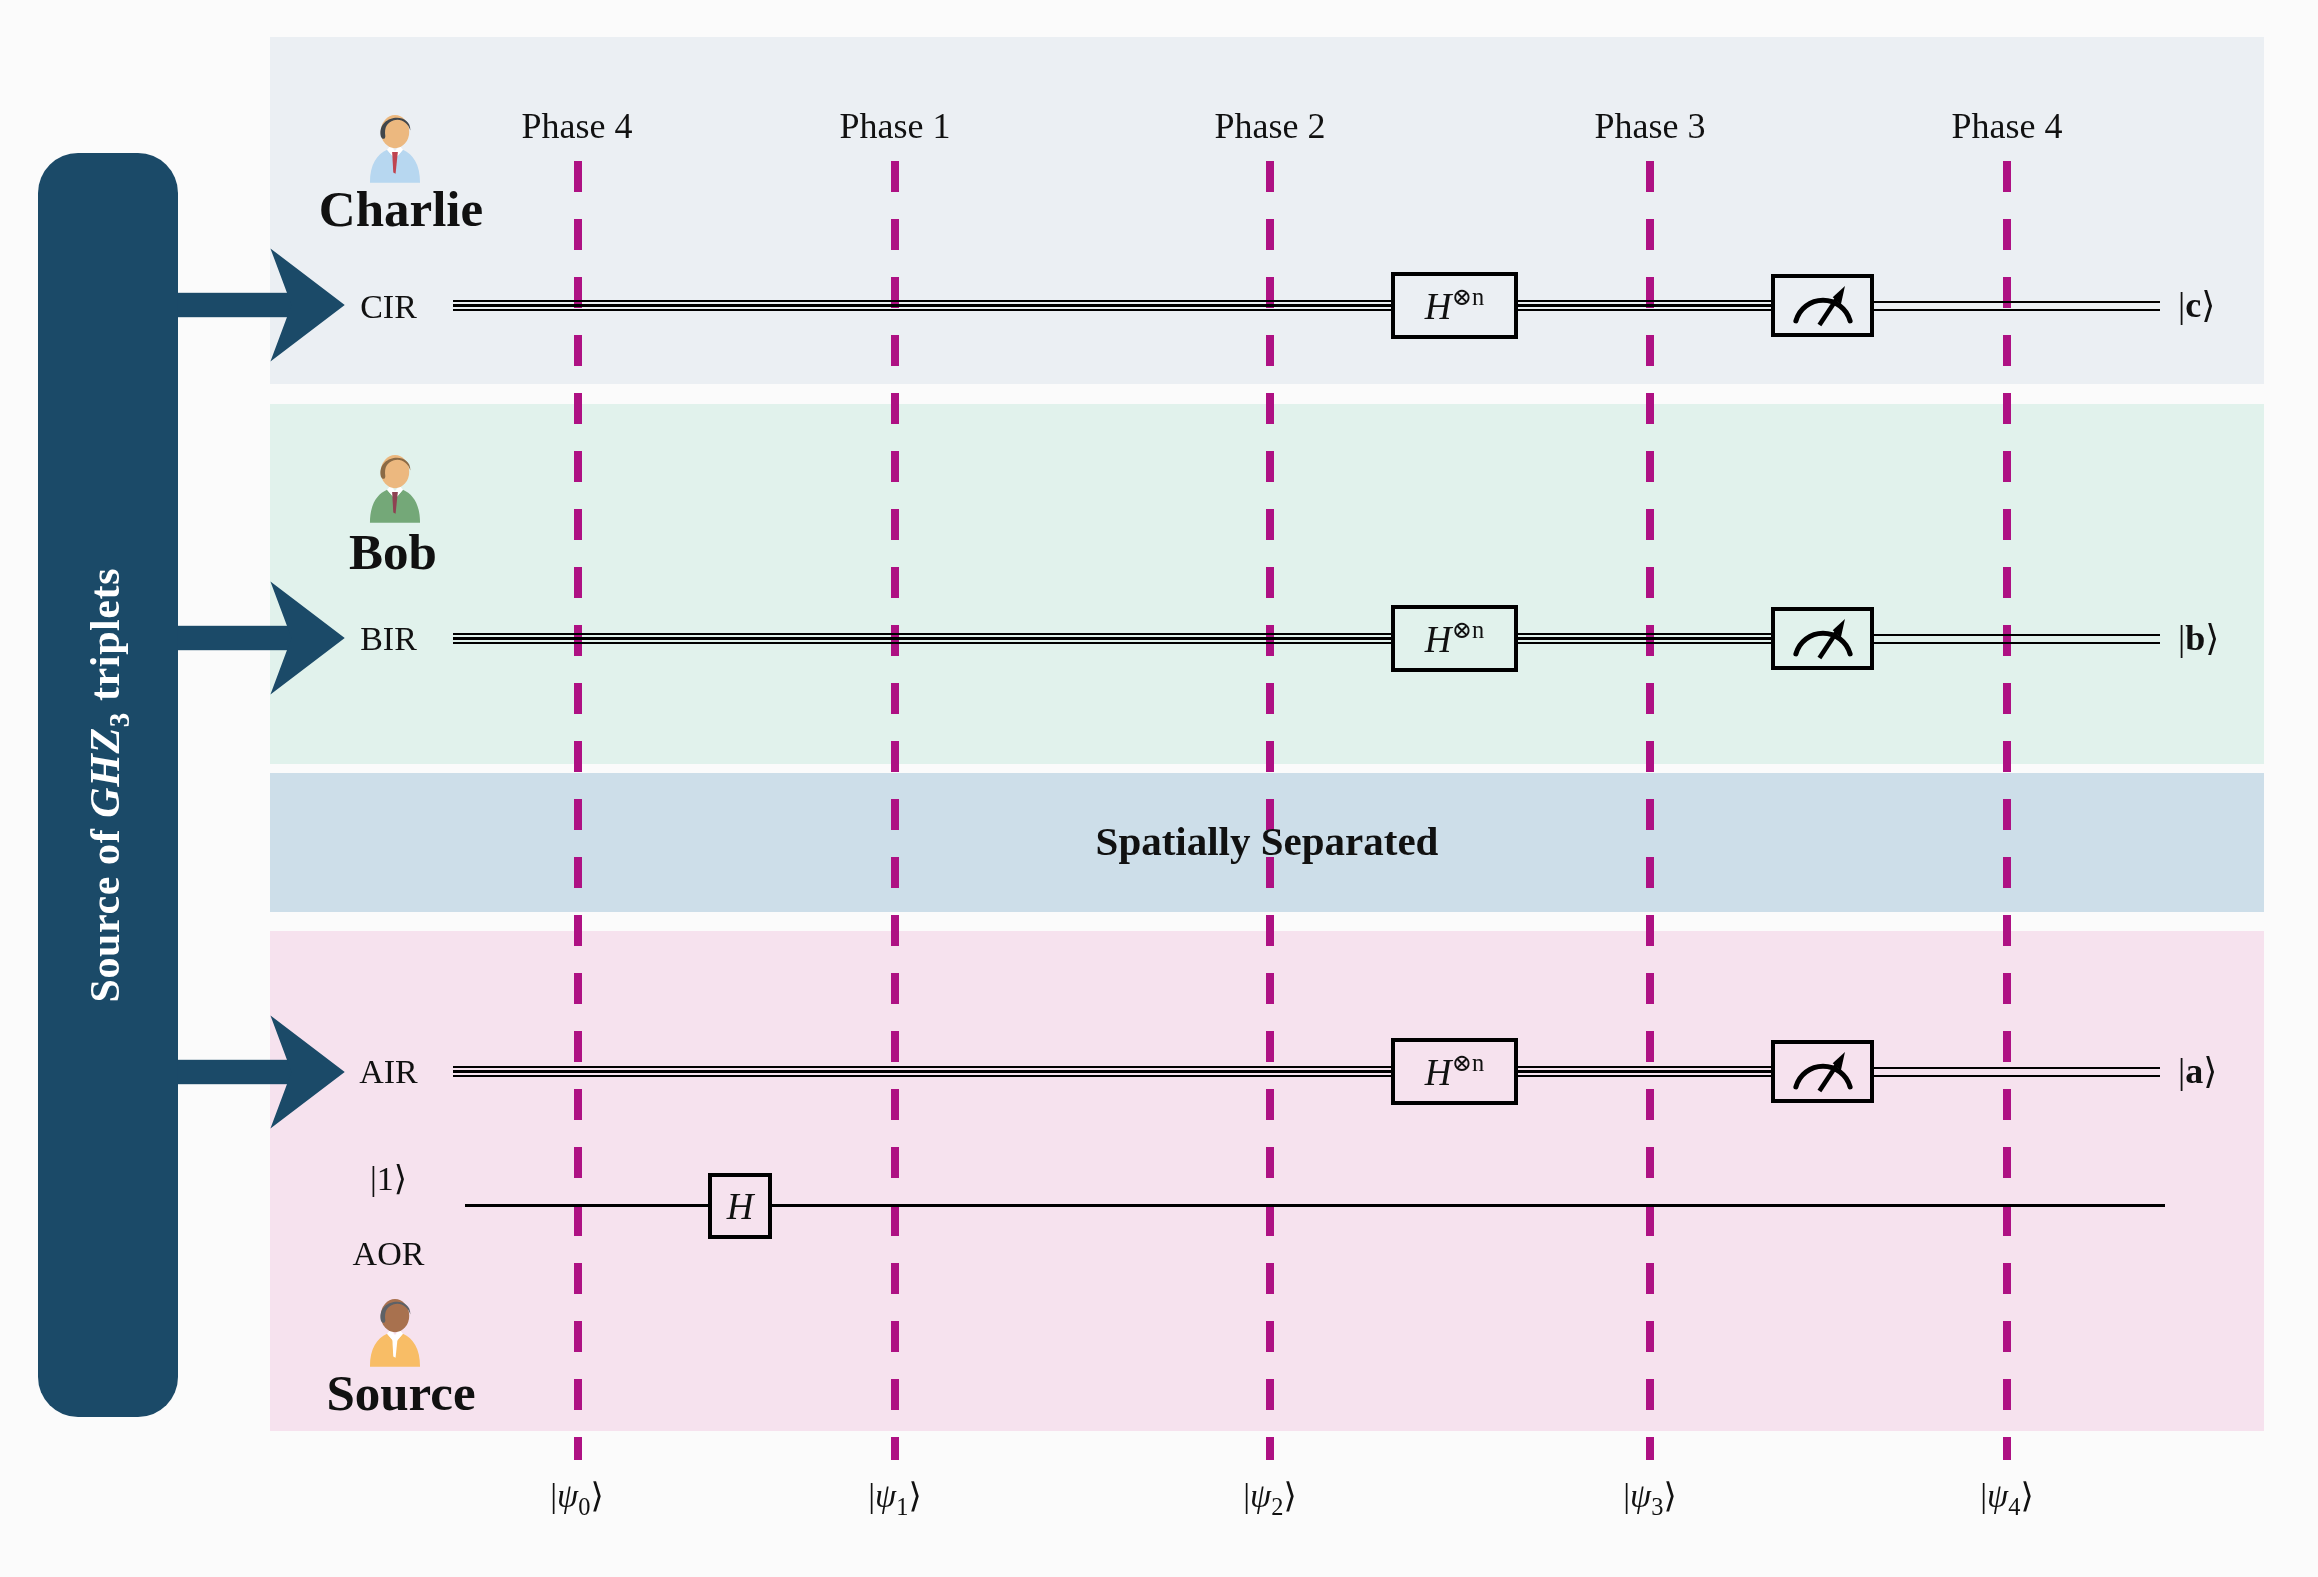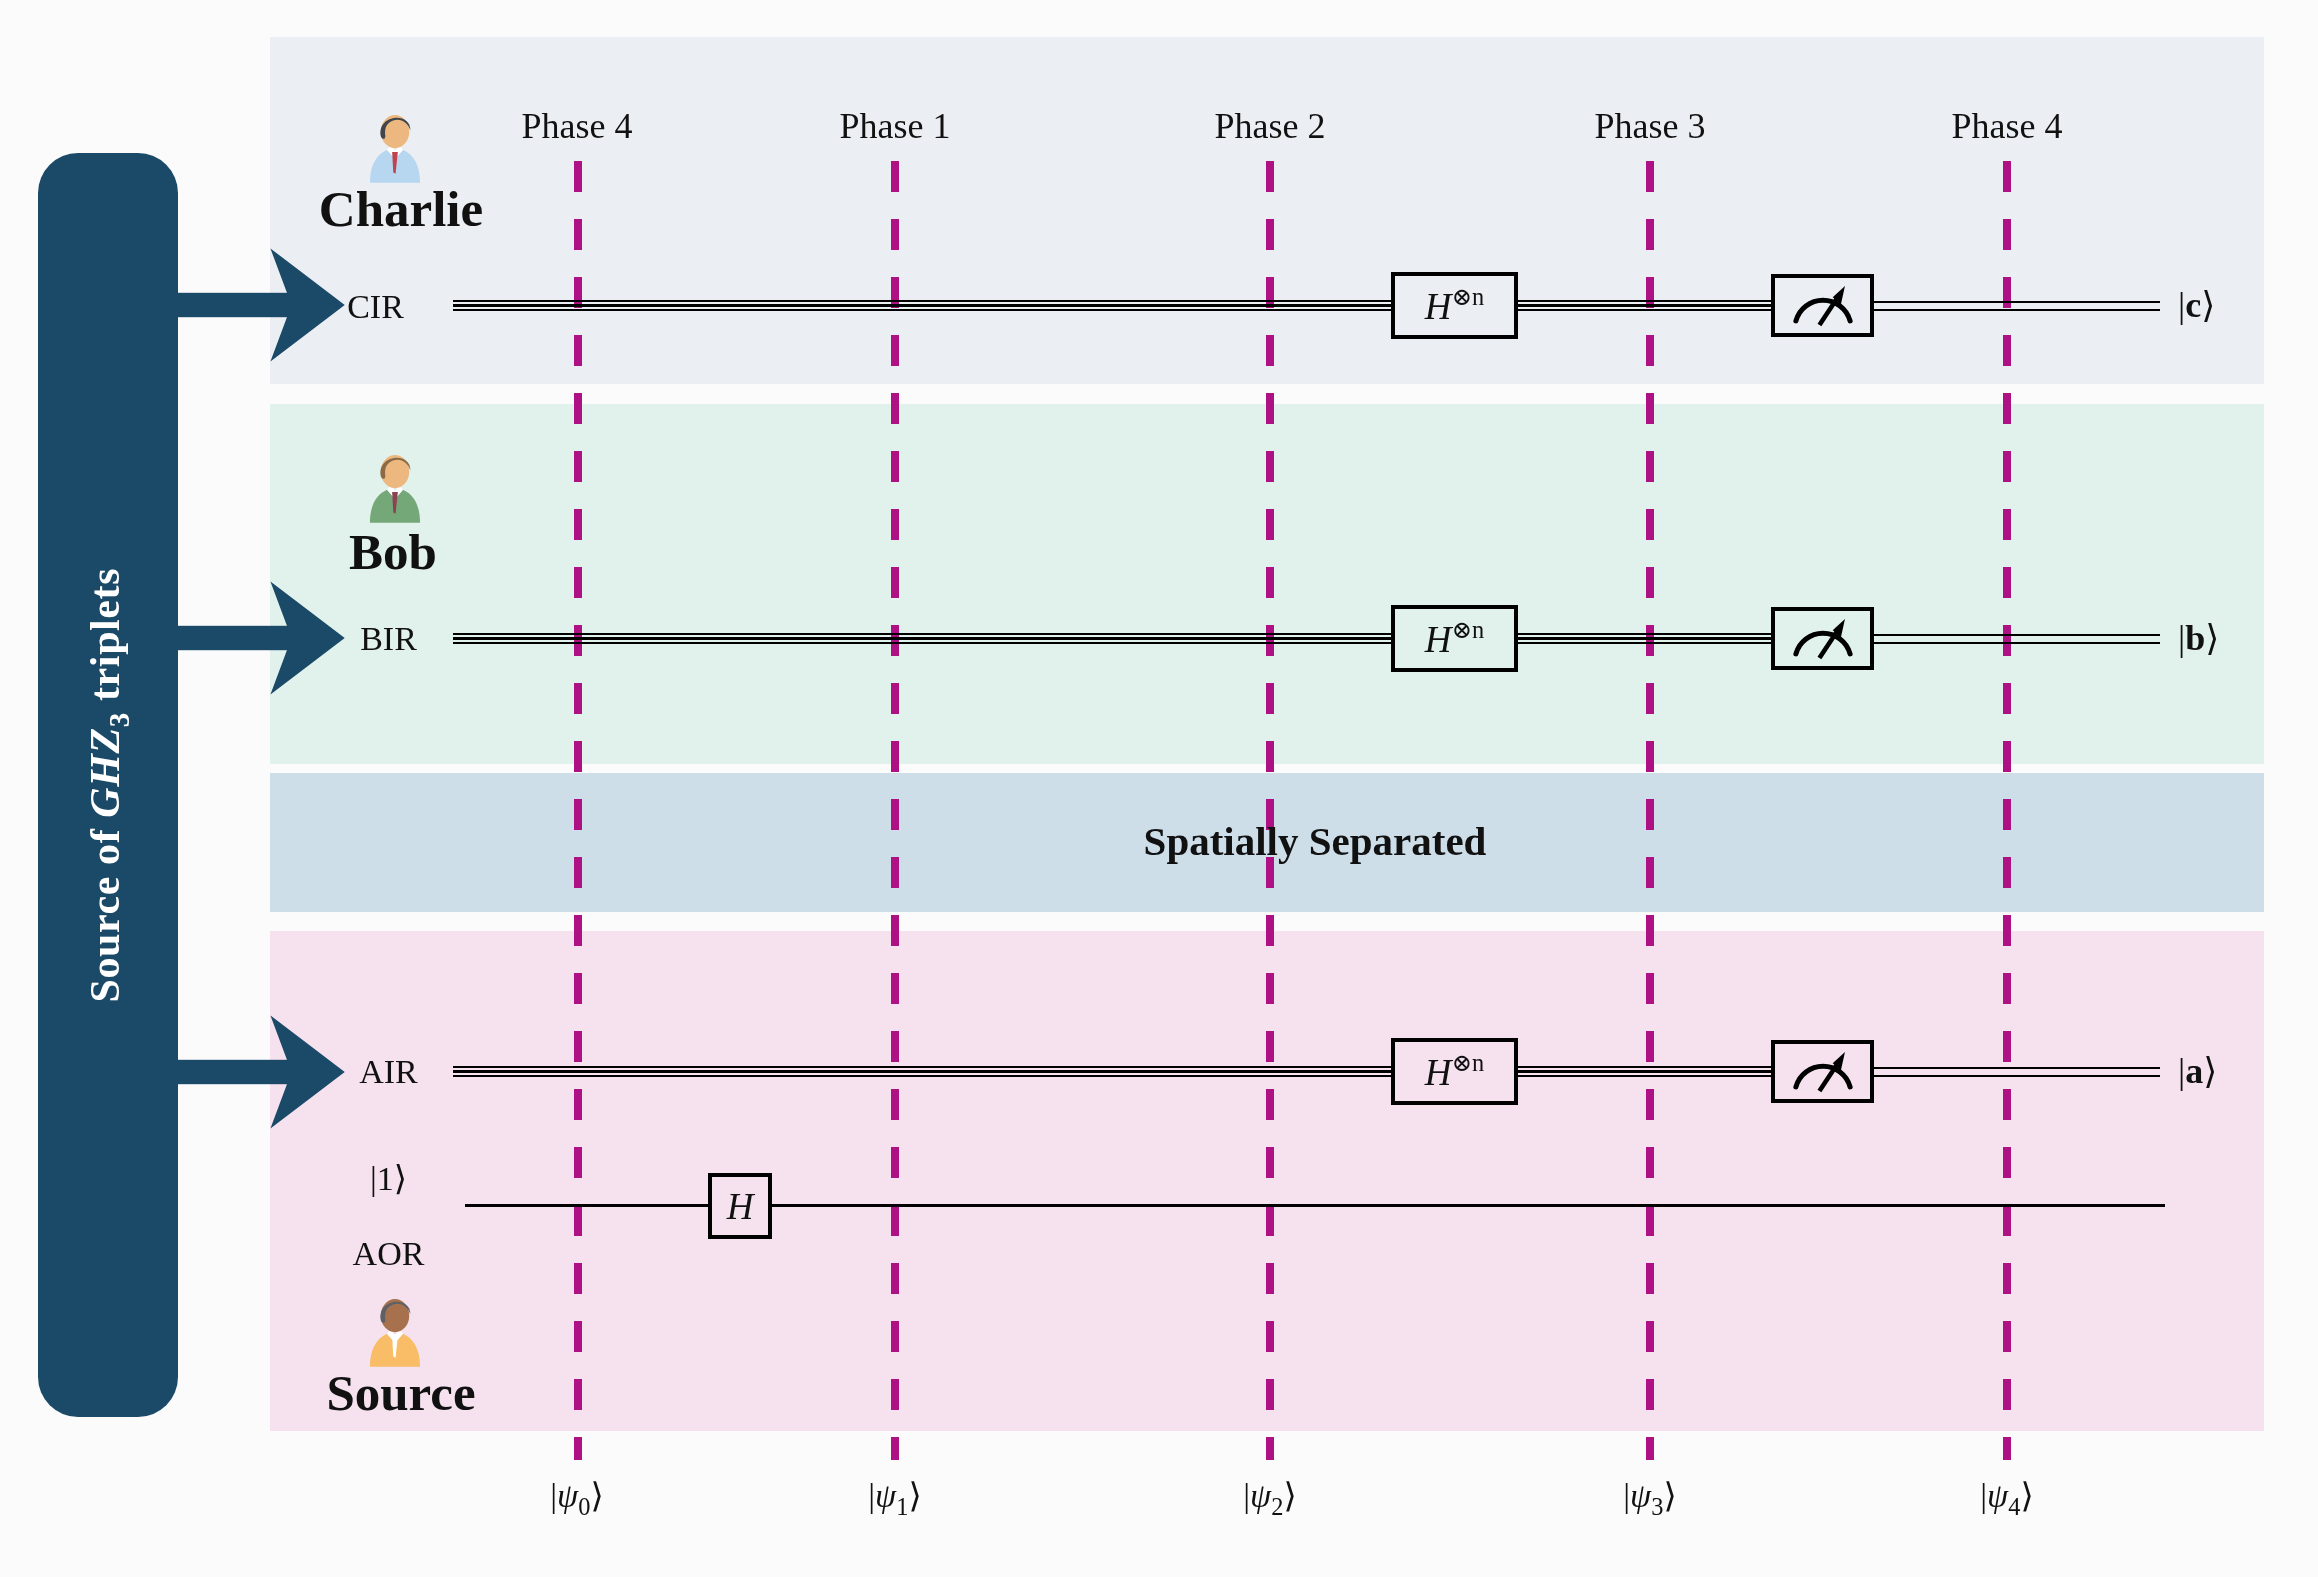--- a/index.html
+++ b/index.html
@@ -25,21 +25,21 @@
   .source-label sub{font-size:29px;}
   .src-arrow{position:absolute;left:177px;width:168px;height:122px;z-index:2;}
   
   .band{position:absolute;left:270px;width:1994px;z-index:1;}
   .band-charlie{top:37px;height:347px;background:var(--band-charlie,#ebeff3);}
   .band-bob{top:404px;height:360px;background:var(--band-bob,#e1f2ec);}
   .band-separator{top:773px;height:139px;background:var(--band-separator,#cddee9);}
   .band-alice{top:931px;height:500px;background:var(--band-alice,#f6e2ee);}
   .sep-label{
     position:absolute;left:270px;width:1994px;top:817px;text-align:center;
-    font-weight:bold;font-size:41px;z-index:7;padding-left:48px;
+    font-weight:bold;font-size:41px;z-index:7;
   }
   
   .phase-dash{
     position:absolute;top:161px;height:1299px;width:7.8px;z-index:3;
     background:repeating-linear-gradient(to bottom,var(--dash,#ae1183) 0 31px,transparent 31px 58px);
   }
   .phase-label{position:absolute;top:105px;width:222px;text-align:center;font-size:36px;z-index:7;}
   .psi-label{position:absolute;top:1475px;width:222px;text-align:center;font-size:34px;z-index:7;font-family:Liberation Serif, serif;}
   .psi-label .it{font-style:italic;}
   .psi-label sub{font-size:24.4px;}
@@ -129,21 +129,21 @@
   <div class="psi-label" style="left:466px"><span>|</span><span class="it">ψ</span><sub>0</sub><span>⟩</span></div>
   <div class="psi-label" style="left:784px"><span>|</span><span class="it">ψ</span><sub>1</sub><span>⟩</span></div>
   <div class="psi-label" style="left:1159px"><span>|</span><span class="it">ψ</span><sub>2</sub><span>⟩</span></div>
   <div class="psi-label" style="left:1539px"><span>|</span><span class="it">ψ</span><sub>3</sub><span>⟩</span></div>
   <div class="psi-label" style="left:1896px"><span>|</span><span class="it">ψ</span><sub>4</sub><span>⟩</span></div>
 
   <svg class="avatar" style="left:366px;top:110px;--p-hair:var(--charlie-hair);--p-skin:var(--charlie-skin);--p-body:var(--charlie-body);--p-tie:var(--charlie-tie)" viewBox="0 0 100 130">
       <use href="#person"></use>
     </svg>
   <div class="name" style="left:301px;top:180px">Charlie</div>
-  <div class="reg-label" style="left:298px;top:288px">CIR</div>
+  <div class="reg-label" style="left:311px;top:288px">CIR</div>
   <div class="wire3" style="left:453px;top:300px;width:1358px"></div>
   <div class="wire2" style="left:1871px;top:301px;width:289px"></div>
   <div class="gate on-charlie" style="left:1391px;top:272px;width:127px;height:67px">
     <span class="glabel"><span>H</span><sup>⊗n</sup></span>
   </div>
   <div class="gate on-charlie" style="left:1771px;top:274px;width:103px;height:63px">
     <svg class="meter-svg" viewBox="0 0 130 92">
         <use href="#meter"></use>
       </svg>
   </div>

